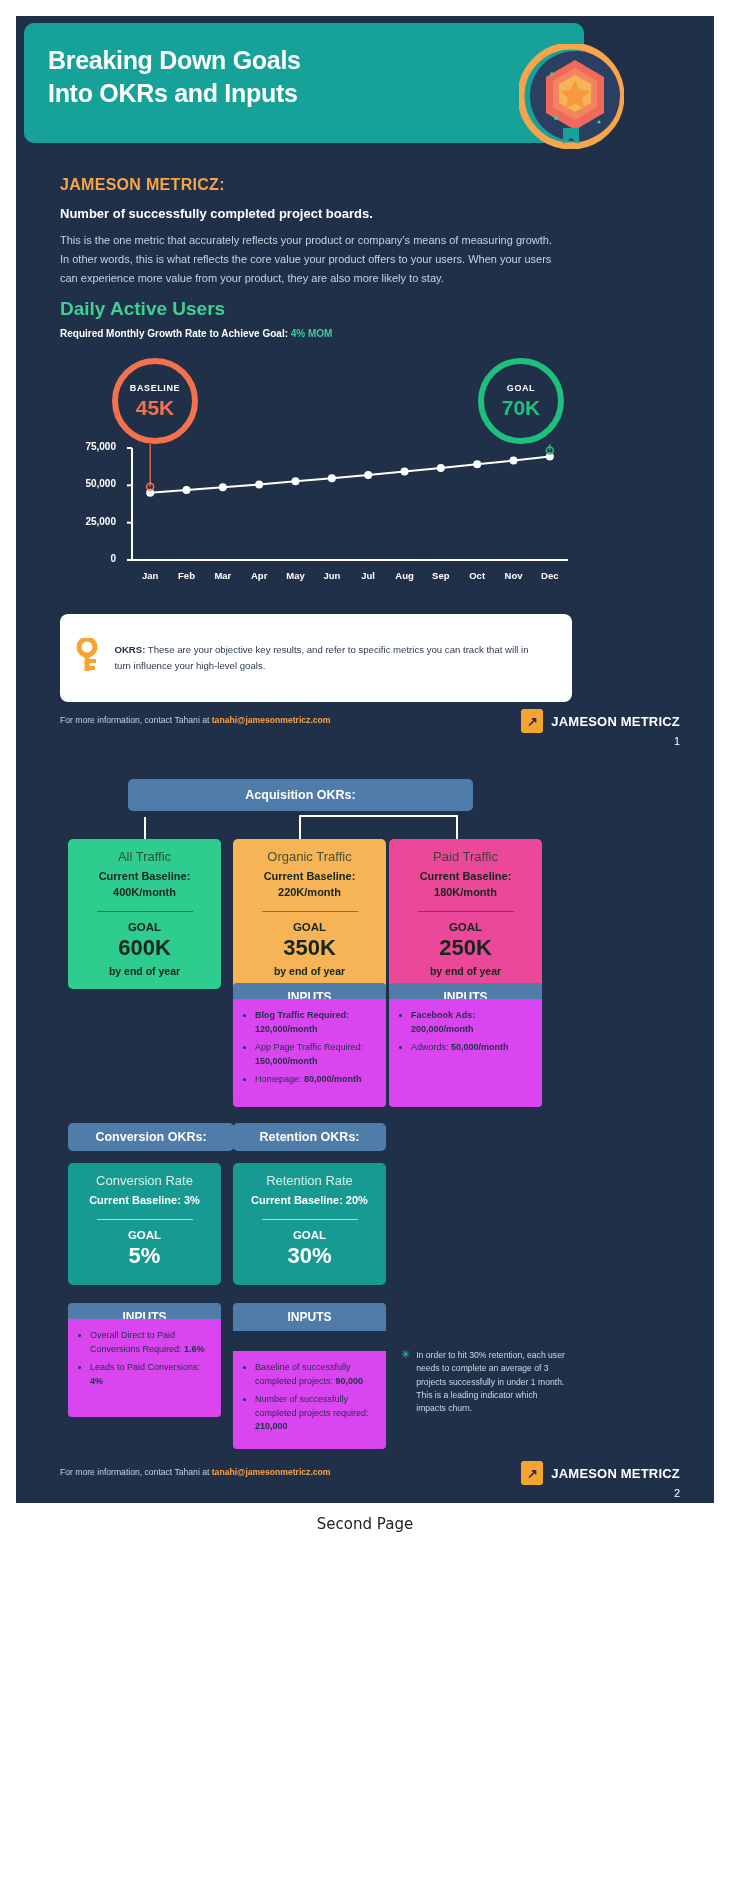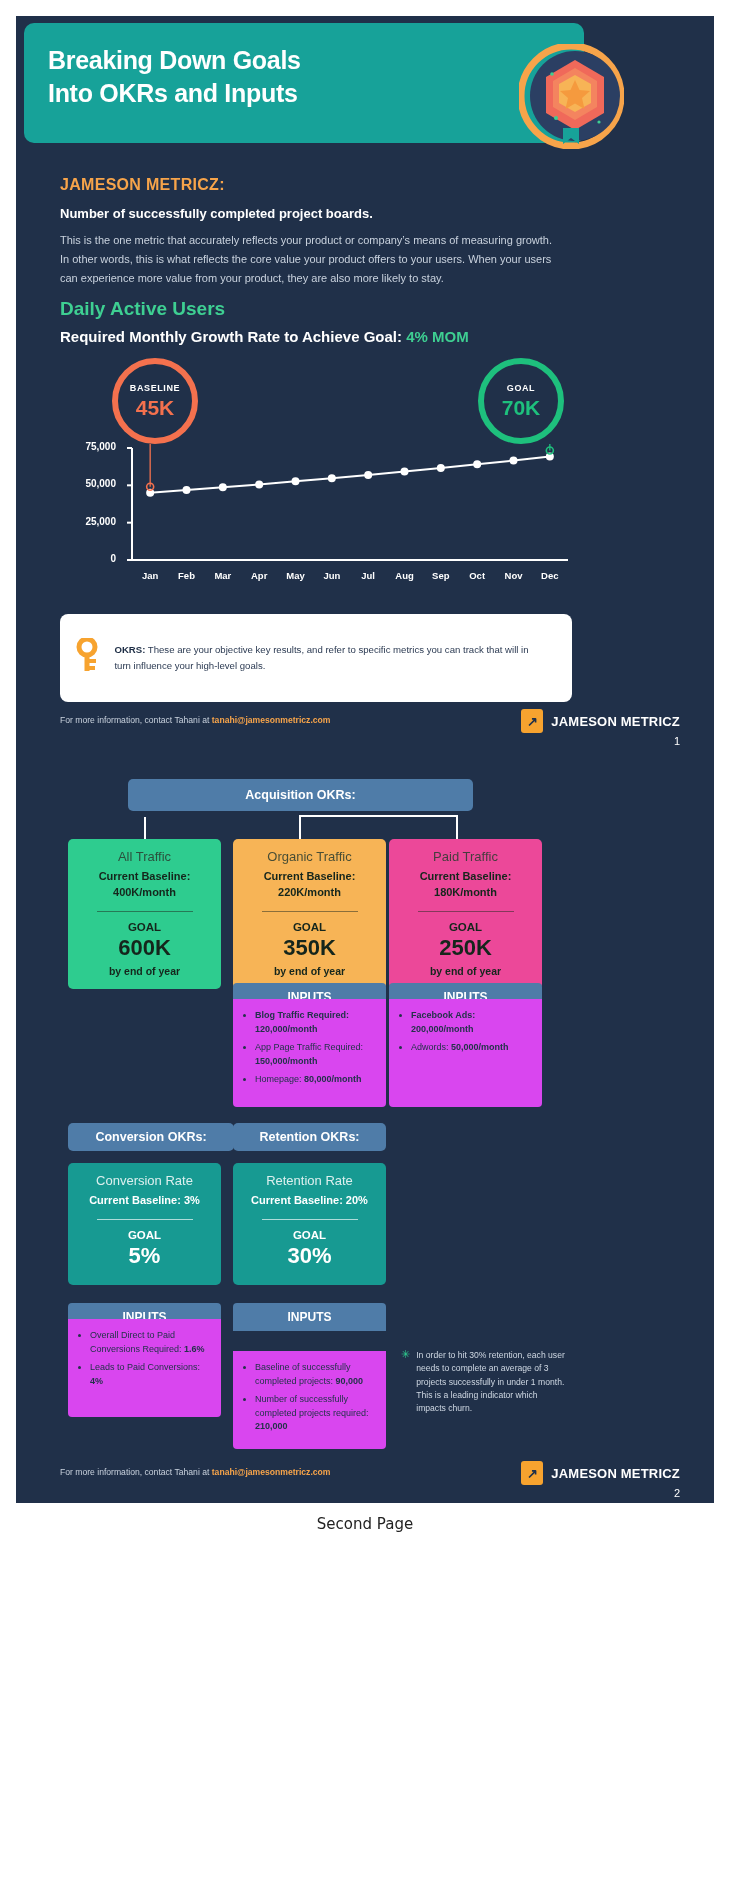--- a/index.html
+++ b/index.html
@@ -70,21 +70,21 @@
     position: absolute; left: 44px; top: 215px;
     width: 492px;
     color: #c9d2de; font-size: 11px; line-height: 1.72;
   }
   .sect-title {
     position: absolute; left: 44px; top: 282px;
     color: #3ecf92; font-size: 19px; font-weight: bold;
   }
   .growth-line {
     position: absolute; left: 44px; top: 312px;
-    color: #ffffff; font-size: 15px; font-weight: bold;
+    color: #ffffff; font-size: 10px; font-weight: bold;
   }
   .growth-line .val { color: #3ecf92; }
 
   
   .chart { position: absolute; left: 44px; top: 336px; width: 520px; height: 250px; }
   .bubble {
     position: absolute; border-radius: 50%;
     display: flex; flex-direction: column;
     align-items: center; justify-content: center;
     background: #203049;

